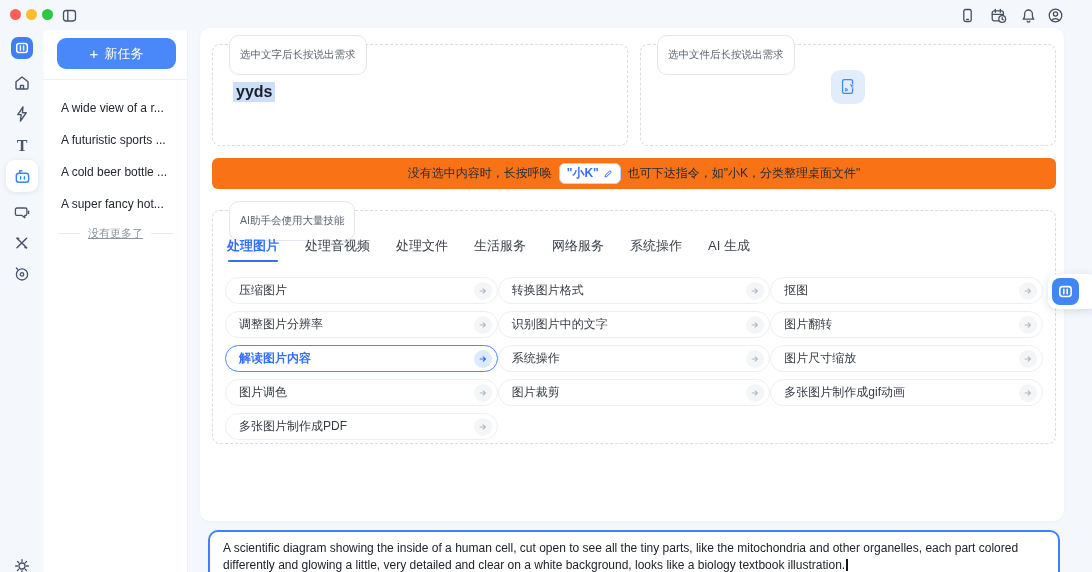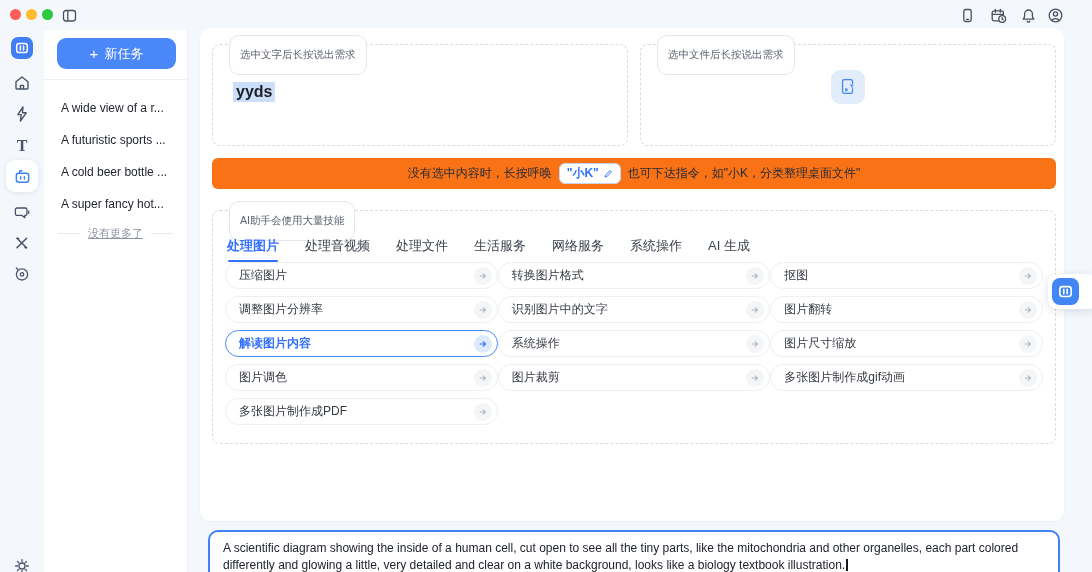--- a/index.html
+++ b/index.html
@@ -71,21 +71,21 @@
           background:#fff; border:1px solid #c6d5f3; border-radius:6px; color:#3370ff;
           font-weight:700; font-size:12px; cursor:pointer; }
   .chip svg { width:10px; height:10px; }
 
   .skills-box { left:12px; top:182px; width:844px; height:234px; }
   .tabs { display:flex; gap:26px; margin:26px 14px 0; font-size:13px; color:#3b414b; }
   .tab { cursor:pointer; position:relative; white-space:nowrap; }
   .tab.active { color:#3370ff; font-weight:700; }
   .tab.active::after { content:""; position:absolute; left:1px; right:1px; bottom:-7px; height:2.5px;
                        border-radius:2px; background:#3370ff; }
-  .grid { margin:7px 12px 0; display:grid; grid-template-columns:repeat(3,1fr); gap:7px 0; }
+  .grid { margin:22px 12px 0; display:grid; grid-template-columns:repeat(3,1fr); gap:7px 0; }
   .skill-btn { height:27px; border:1px solid #edeff4; border-radius:14px; background:#fff;
                display:flex; align-items:center; justify-content:space-between; padding:0 5px 0 13px;
                font-size:12px; color:#363b43; cursor:pointer; white-space:nowrap; }
   .skill-arrow { width:18px; height:18px; border-radius:50%; background:#f3f5f7; color:#b3bac4;
                  display:flex; align-items:center; justify-content:center; flex:none; }
   .skill-arrow svg { width:10px; height:10px; }
   .skill-btn.hl { border-color:#4c88f7; color:#3370ff; font-weight:700; }
   .skill-btn.hl .skill-arrow { background:#ddeafd; color:#3370ff; }
 
   

